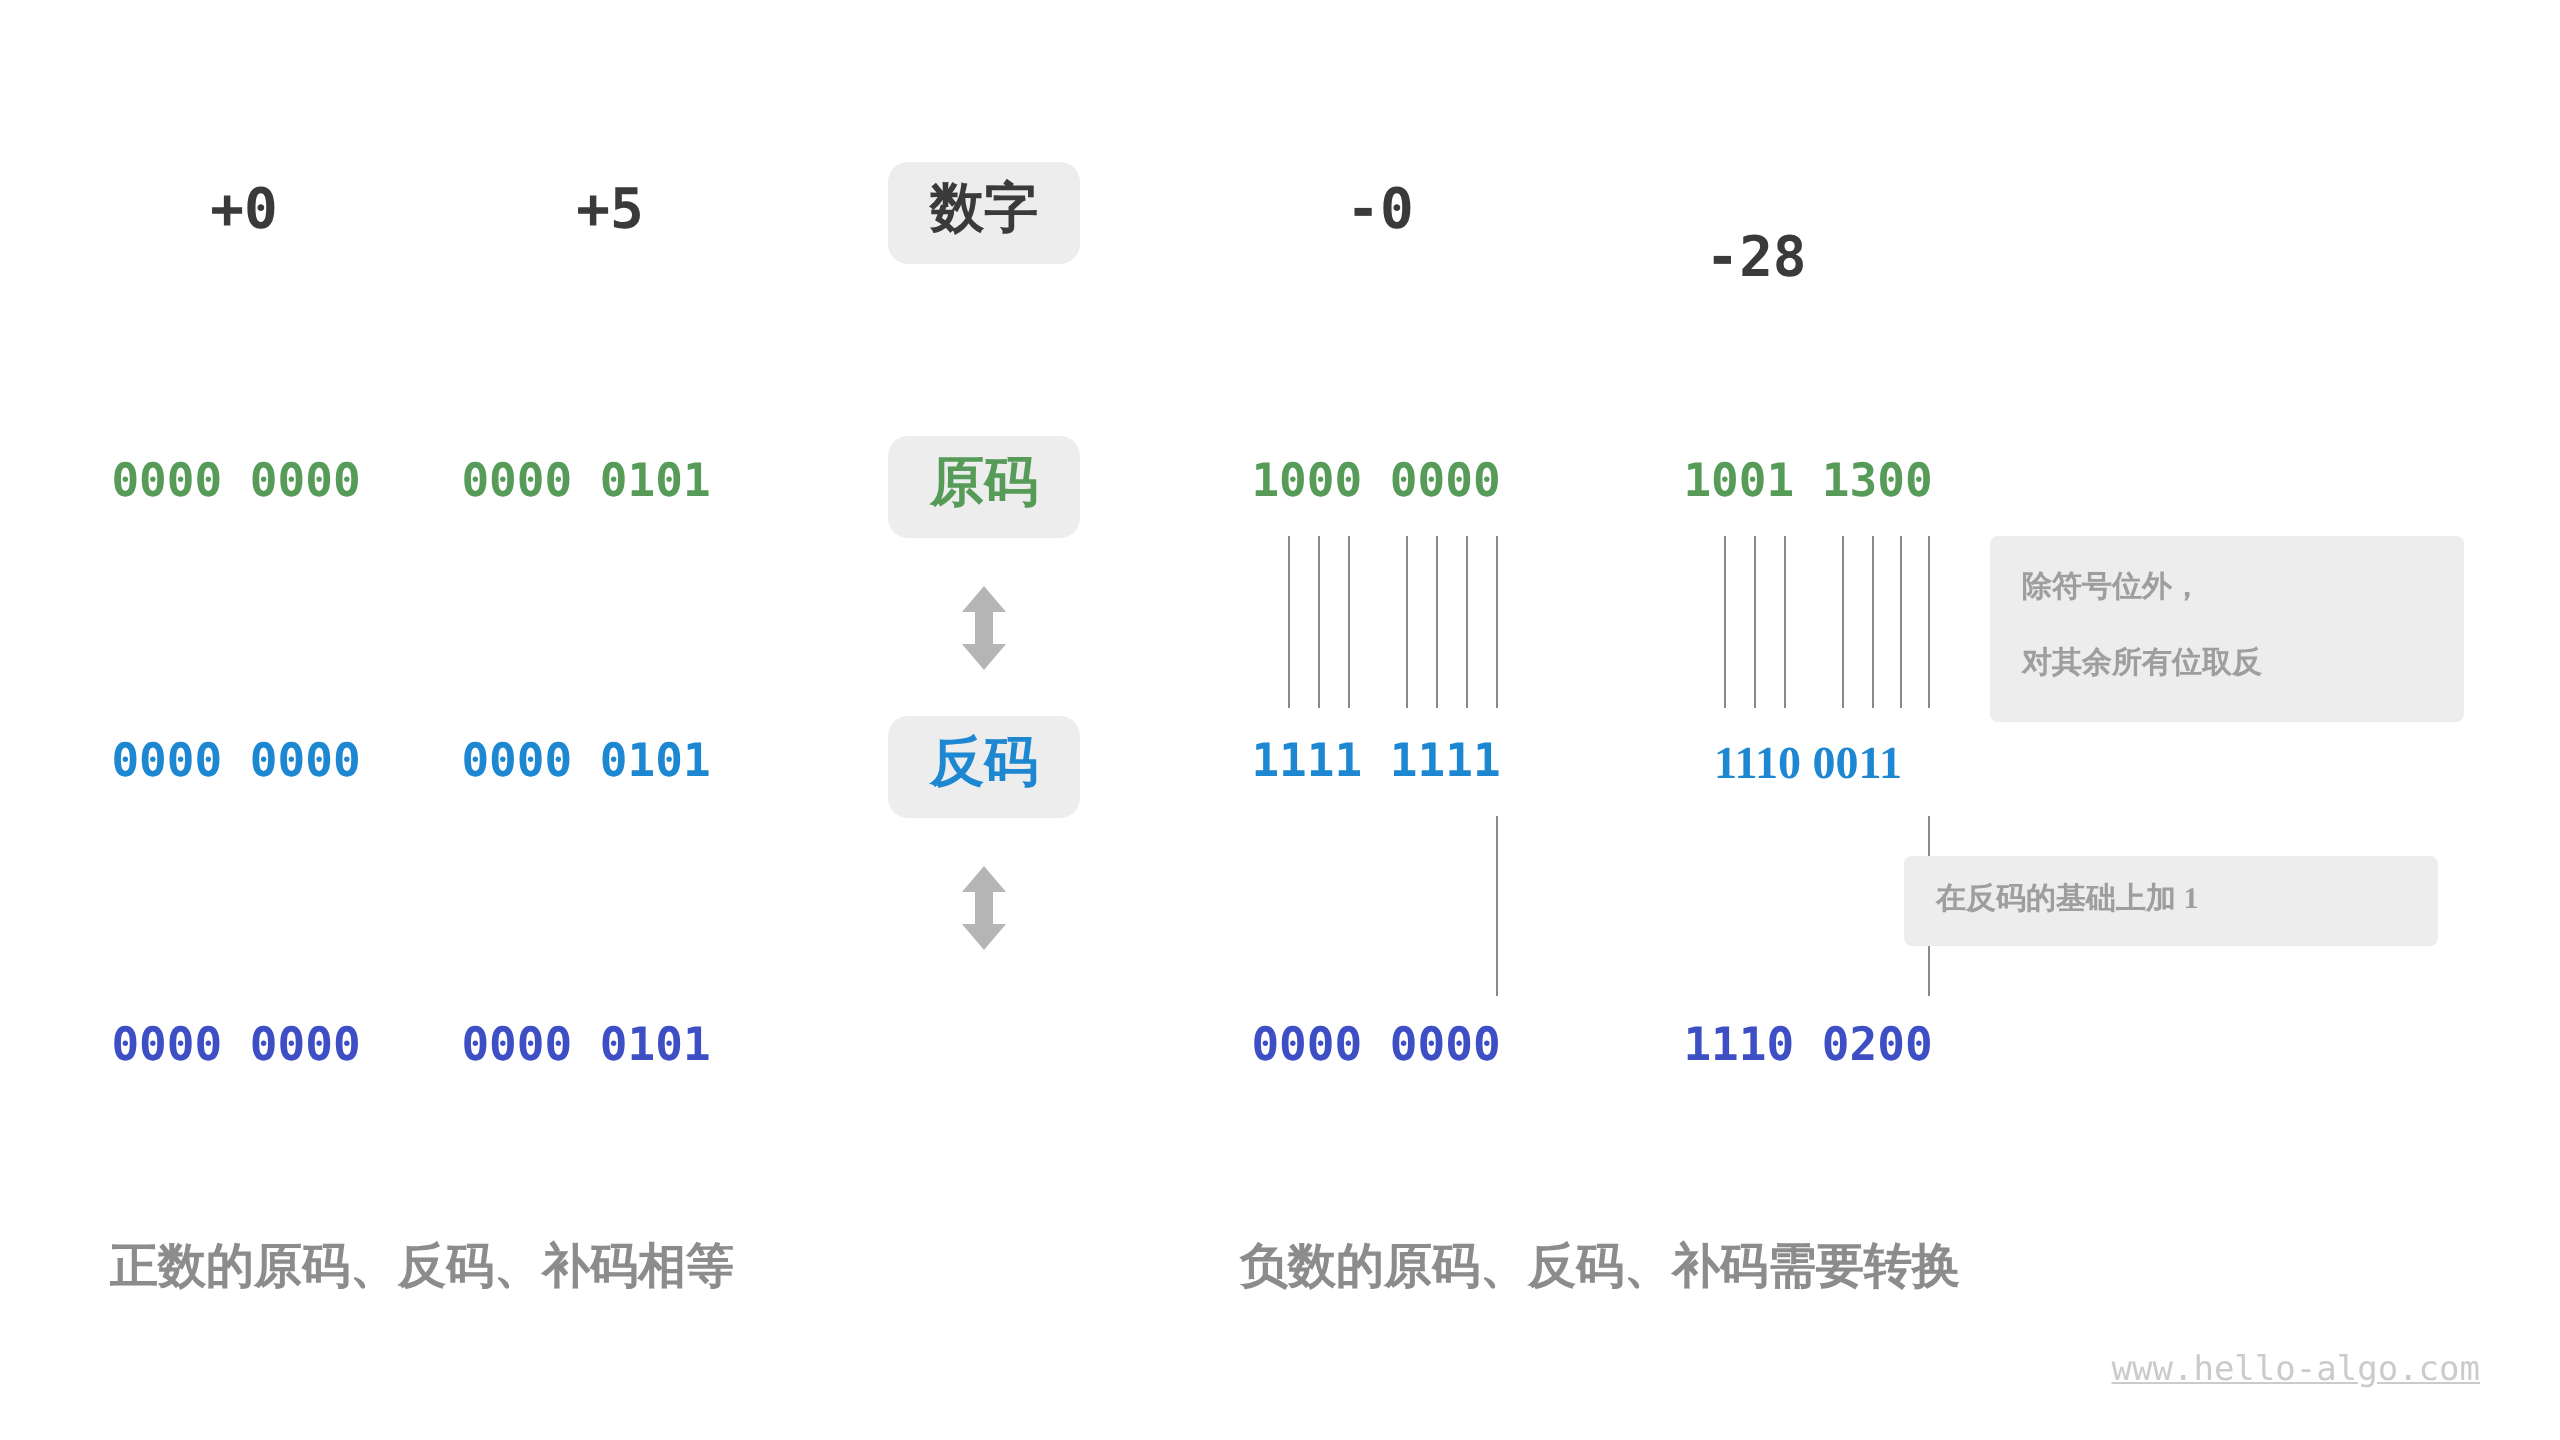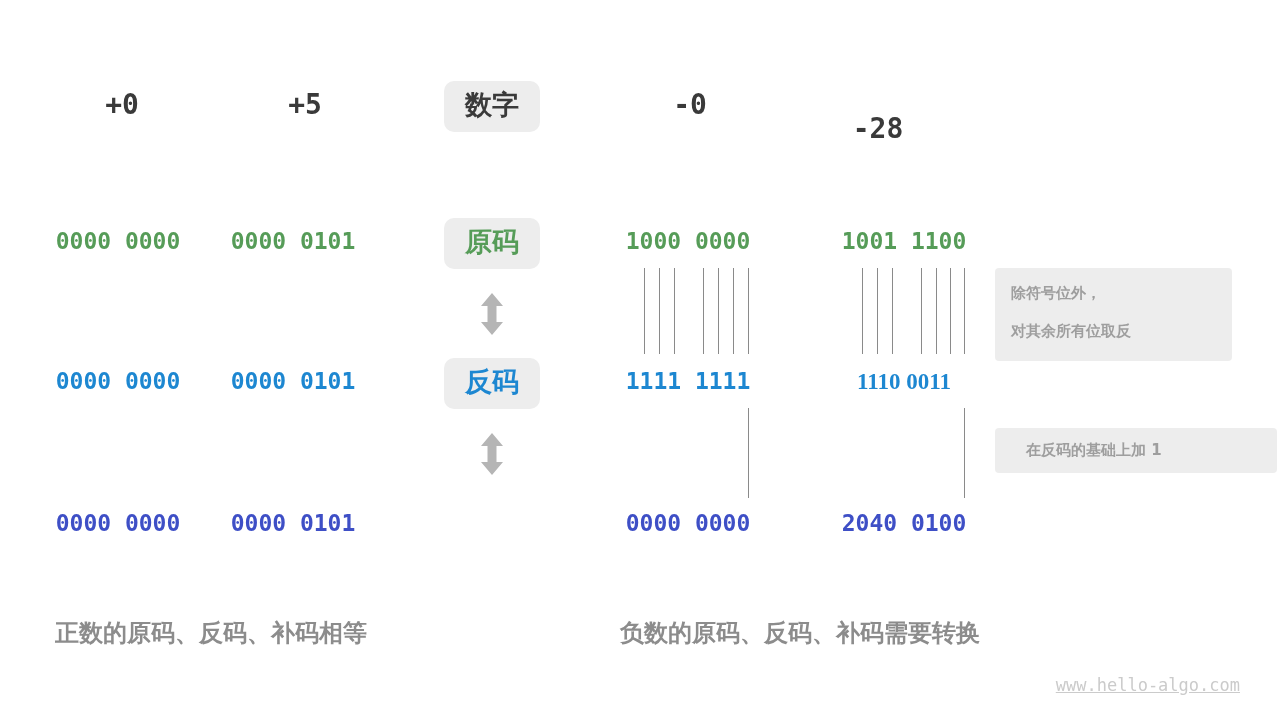--- a/index.html
+++ b/index.html
@@ -59,21 +59,21 @@
   .note-box {
     position: absolute;
     background: var(--badge_bg);
     border-radius: 4px;
     color: var(--note_text);
     font-weight: bold;
     font-size: 15px;
     white-space: nowrap;
   }
   .note-1 { left: 995px; top: 268px; width: 221px; height: 87px; padding: 6px 0 0 16px; line-height: 38px; }
-  .note-2 { left: 995px; top: 428px; width: 251px; height: 45px; line-height: 45px; padding-left: 31px; }
+  .note-2 { left: 952px; top: 428px; width: 251px; height: 45px; line-height: 45px; padding-left: 16px; font-family: Liberation Serif, serif; }
 
   .caption {
     position: absolute;
     top: 618px;
     height: 30px;
     line-height: 30px;
     font-weight: bold;
     font-size: 24px;
     color: var(--caption);
     white-space: nowrap;
@@ -99,32 +99,32 @@
   <div class="cell num-label mono" style="left:122px; top:81px;">+0</div>
   <div class="cell num-label mono" style="left:305px; top:81px;">+5</div>
   <div class="badge" style="top:81px; color:var(--dark);">数字</div>
   <div class="cell num-label mono" style="left:690px; top:81px;">-0</div>
   <div class="cell num-label mono" style="left:878px; top:81px;margin-top:24px;">-28</div>
 
   <div class="cell binary mono green" style="left:118px; top:218px;">0000 0000</div>
   <div class="cell binary mono green" style="left:293px; top:218px;">0000 0101</div>
   <div class="badge green" style="top:218px;">原码</div>
   <div class="cell binary mono green" style="left:688px; top:218px;">1000 0000</div>
-  <div class="cell binary mono green" style="left:904px; top:218px;">1001 1100</div>
+  <div class="cell binary mono green" style="left:904px; top:218px;">1001 1300</div>
 
   <div class="cell binary mono blue" style="left:118px; top:358px;">0000 0000</div>
   <div class="cell binary mono blue" style="left:293px; top:358px;">0000 0101</div>
   <div class="badge blue" style="top:358px;">反码</div>
   <div class="cell binary mono blue" style="left:688px; top:358px;">1111 1111</div>
   <div class="cell binary mono blue" style="left:904px; top:358px;font-family:Liberation Serif, serif;">1110 0011</div>
 
   <div class="cell binary mono indigo" style="left:118px; top:500px;">0000 0000</div>
   <div class="cell binary mono indigo" style="left:293px; top:500px;">0000 0101</div>
   <div class="cell binary mono indigo" style="left:688px; top:500px;">0000 0000</div>
-  <div class="cell binary mono indigo" style="left:904px; top:500px;">2040 0100</div>
+  <div class="cell binary mono indigo" style="left:904px; top:500px;">1110 0200</div>
 
   <div class="arrow-wrap" style="left:480px; top:293px;">
     <svg width="24" height="42" viewBox="0 0 24 42">
         <polygon points="12,0 23,13 16.5,13 16.5,29 23,29 12,42 1,29 7.5,29 7.5,13 1,13" fill="var(--arrow)"></polygon>
       </svg>
   </div>
   <div class="arrow-wrap" style="left:480px; top:433px;">
     <svg width="24" height="42" viewBox="0 0 24 42">
         <polygon points="12,0 23,13 16.5,13 16.5,29 23,29 12,42 1,29 7.5,29 7.5,13 1,13" fill="var(--arrow)"></polygon>
       </svg>

